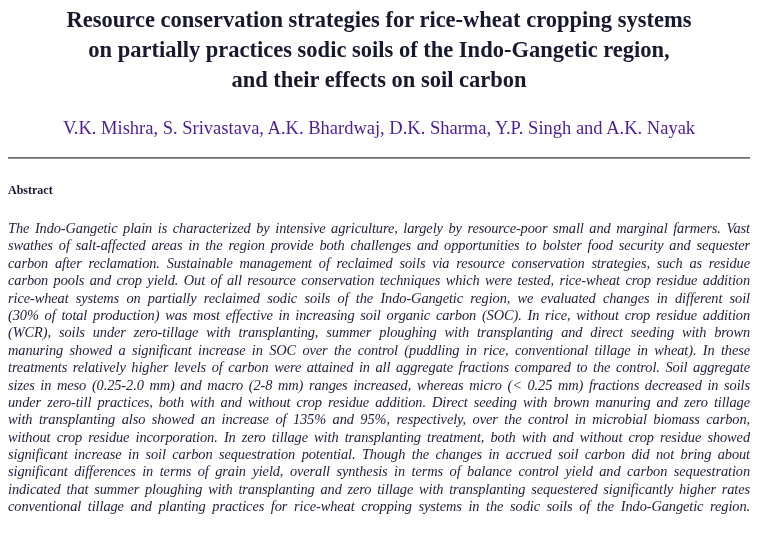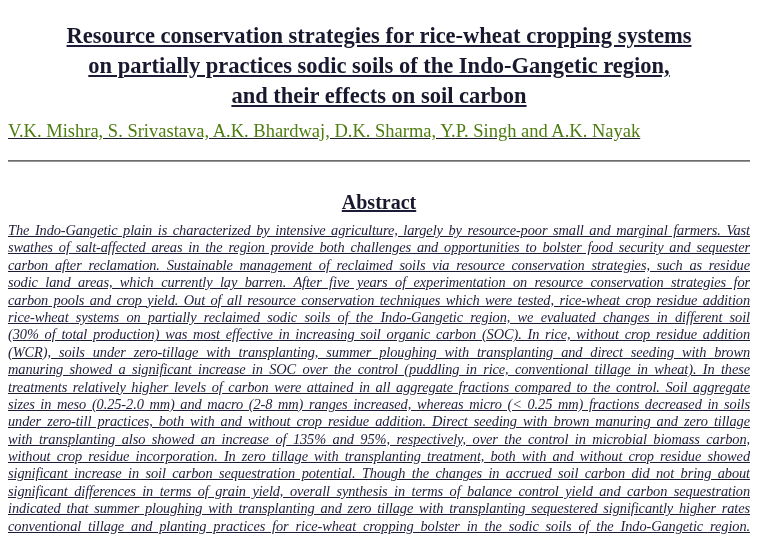--- a/index.html
+++ b/index.html
@@ -6,60 +6,58 @@
     margin: 0;
     padding: 0;
     background: #ffffff;
   }
   .page {
     position: relative;
     width: 758px;
     height: 541px;
     background: #ffffff;
     box-sizing: border-box;
-    padding: 16px 8px;
+    padding: 0 8px;
     overflow: hidden;
     font-family: "Liberation Serif", "DejaVu Serif", serif;
     color: #1c1c38;
-    text-decoration: underline;
   }
   .title {
     margin-top: 5px;
     text-align: center;
   }
   .title-line {
     font-size: 22.5px;
     font-weight: bold;
     line-height: 30px;
     white-space: nowrap;
     color: #18182f;
   }
   .authors {
-    margin-top: 7px;
-    text-align: left;
+    margin-top: 20px;
+    text-align: center;
     font-size: 18.5px;
     line-height: 26px;
     white-space: nowrap;
-    color: #4d7c0f;
+    color: #4c1d95;
   }
   .rule {
     margin-top: 16px;
     height: 2px;
     background: linear-gradient(#5a5a5a, #a8a8a8);
   }
   .abstract-heading {
-    margin-top: 31px;
-    font-size: 20px;
+    margin-top: 22px;
+    font-size: 12px;
     font-weight: bold;
     line-height: 18px;
     color: #18182f;
-    text-align: center;
   }
   .abstract-body {
-    margin-top: 11px;
+    margin-top: 21px;
   }
   .abs-line {
     font-style: italic;
     font-size: 14.4px;
     letter-spacing: -0.1px;
     line-height: 17.4px;
     text-align: justify;
     text-align-last: justify;
     text-justify: inter-word;
     white-space: normal;
@@ -82,30 +80,29 @@
   <div class="authors">V.K. Mishra, S. Srivastava, A.K. Bhardwaj, D.K. Sharma, Y.P. Singh and A.K. Nayak</div>
 
   <div class="rule"></div>
 
   <div class="abstract-heading">Abstract</div>
 
   <div class="abstract-body">
       <div class="abs-line">The Indo-Gangetic plain is characterized by intensive agriculture, largely by resource-poor small and marginal farmers. Vast</div>
       <div class="abs-line">swathes of salt-affected areas in the region provide both challenges and opportunities to bolster food security and sequester</div>
       <div class="abs-line">carbon after reclamation. Sustainable management of reclaimed soils via resource conservation strategies, such as residue</div>
-      <div class="abs-line">sodic land areas, which currently lay barren. After five years of experimentation on resource conservation strategies for</div>
       <div class="abs-line">carbon pools and crop yield. Out of all resource conservation techniques which were tested, rice-wheat crop residue addition</div>
       <div class="abs-line">rice-wheat systems on partially reclaimed sodic soils of the Indo-Gangetic region, we evaluated changes in different soil</div>
       <div class="abs-line">(30% of total production) was most effective in increasing soil organic carbon (SOC). In rice, without crop residue addition</div>
       <div class="abs-line">(WCR), soils under zero-tillage with transplanting, summer ploughing with transplanting and direct seeding with brown</div>
       <div class="abs-line">manuring showed a significant increase in SOC over the control (puddling in rice, conventional tillage in wheat). In these</div>
       <div class="abs-line">treatments relatively higher levels of carbon were attained in all aggregate fractions compared to the control. Soil aggregate</div>
       <div class="abs-line">sizes in meso (0.25-2.0 mm) and macro (2-8 mm) ranges increased, whereas micro (&lt; 0.25 mm) fractions decreased in soils</div>
       <div class="abs-line">under zero-till practices, both with and without crop residue addition. Direct seeding with brown manuring and zero tillage</div>
       <div class="abs-line">with transplanting also showed an increase of 135% and 95%, respectively, over the control in microbial biomass carbon,</div>
       <div class="abs-line">without crop residue incorporation. In zero tillage with transplanting treatment, both with and without crop residue showed</div>
       <div class="abs-line">significant increase in soil carbon sequestration potential. Though the changes in accrued soil carbon did not bring about</div>
       <div class="abs-line">significant differences in terms of grain yield, overall synthesis in terms of balance control yield and carbon sequestration</div>
       <div class="abs-line">indicated that summer ploughing with transplanting and zero tillage with transplanting sequestered significantly higher rates</div>
-      <div class="abs-line">conventional tillage and planting practices for rice-wheat cropping bolster in the sodic soils of the Indo-Gangetic region.</div>
+      <div class="abs-line">conventional tillage and planting practices for rice-wheat cropping systems in the sodic soils of the Indo-Gangetic region.</div>
     </div>
 
 </div>
 
 </body></html>

